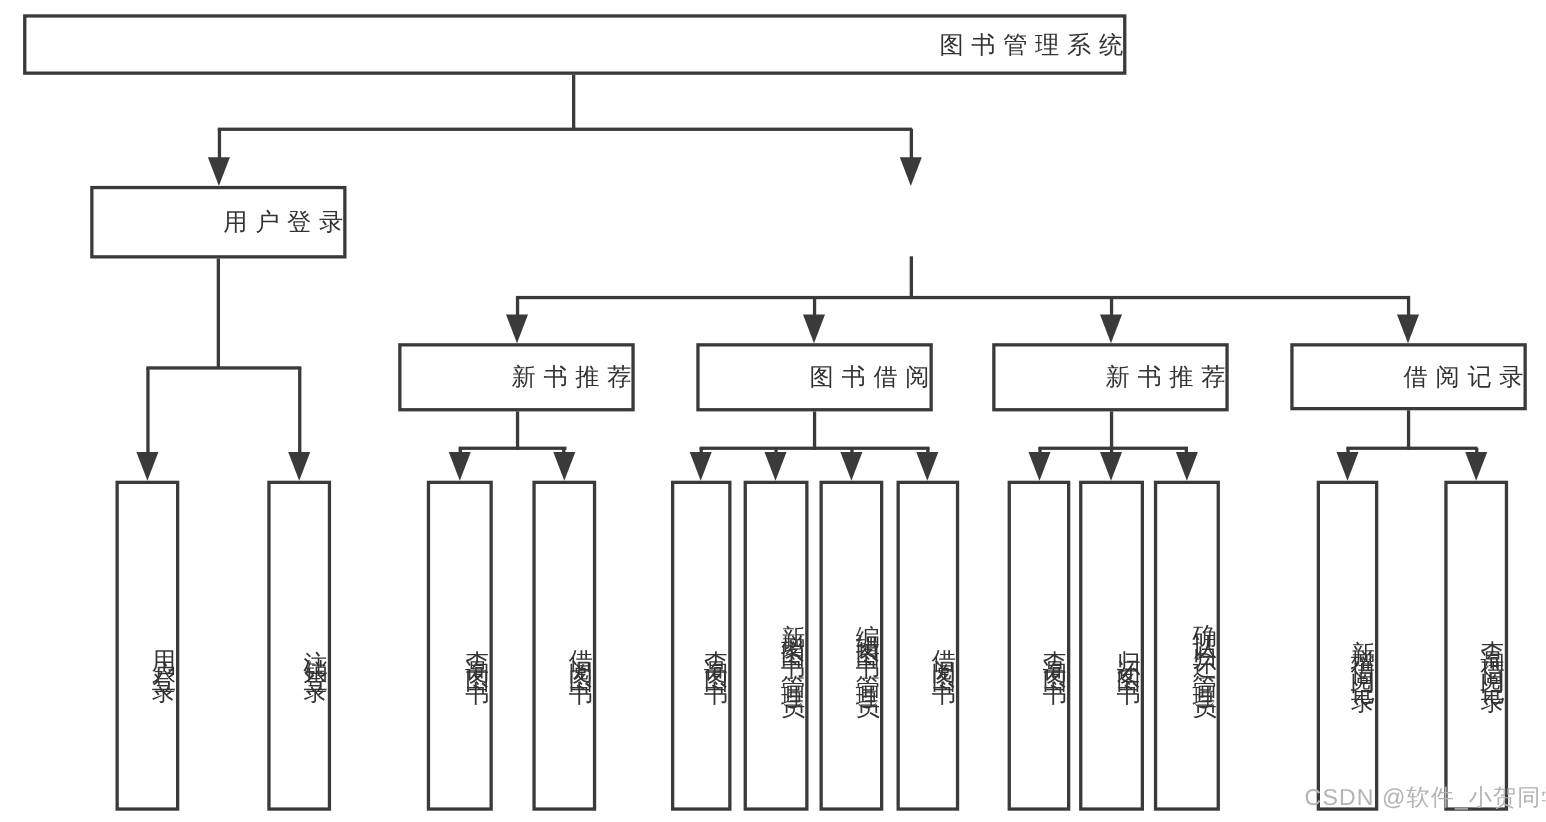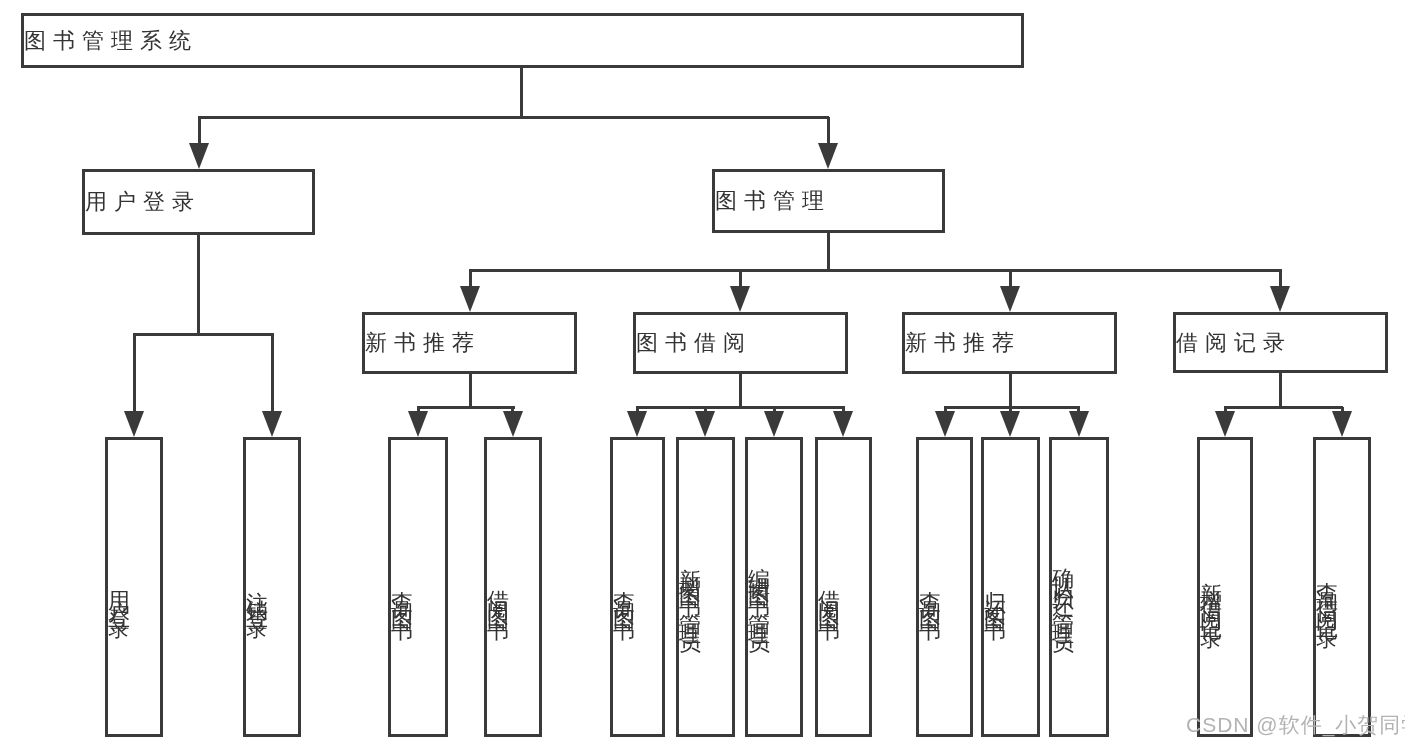--- a/index.html
+++ b/index.html
@@ -3,21 +3,21 @@
 <meta charset="utf-8">
 <title>Diagram</title>
 <style>
   html,body{margin:0;padding:0;background:#ffffff;}
   .canvas{
     position:relative;width:1405px;height:747px;background:#ffffff;
     font-family:"Liberation Sans","DejaVu Sans",sans-serif;overflow:hidden;
   }
   .box{
     position:absolute;box-sizing:border-box;background:#ffffff;
-    border:3px solid #3a3a3a;display:flex;align-items:center;justify-content:flex-start;
+    border:3px solid #3a3a3a;display:flex;align-items:center;justify-content:flex-end;
   }
   .hbox span{
     font-size:22px;letter-spacing:7px;color:#333333;white-space:nowrap;
     margin-right:-7px; 
   }
   .vbox span{
     writing-mode:vertical-rl;text-orientation:mixed;
     font-size:22px;letter-spacing:0.42em;color:#333333;line-height:1;
     margin-bottom:-0.42em;
   }
@@ -38,23 +38,20 @@
 <div class="canvas">
 
   <div class="box hbox" style="left:21px;top:13px;width:1003px;height:55px">
     <span>图书管理系统</span>
   </div>
 
   <div class="box hbox" style="left:82px;top:169px;width:233px;height:66px">
     <span>用户登录</span>
   </div>
 
-  <div class="box hbox" style="left:712px;top:169px;width:233px;height:64px">
-    <span>图书管理</span>
-  </div>
 
   <div class="box hbox" style="left:633px;top:312px;width:215px;height:62px">
     <span>图书借阅</span>
   </div>
 
   <div class="box hbox" style="left:362px;top:312px;width:215px;height:62px">
     <span>新书推荐</span>
   </div>
 
   <div class="box hbox" style="left:902px;top:312px;width:215px;height:62px">

